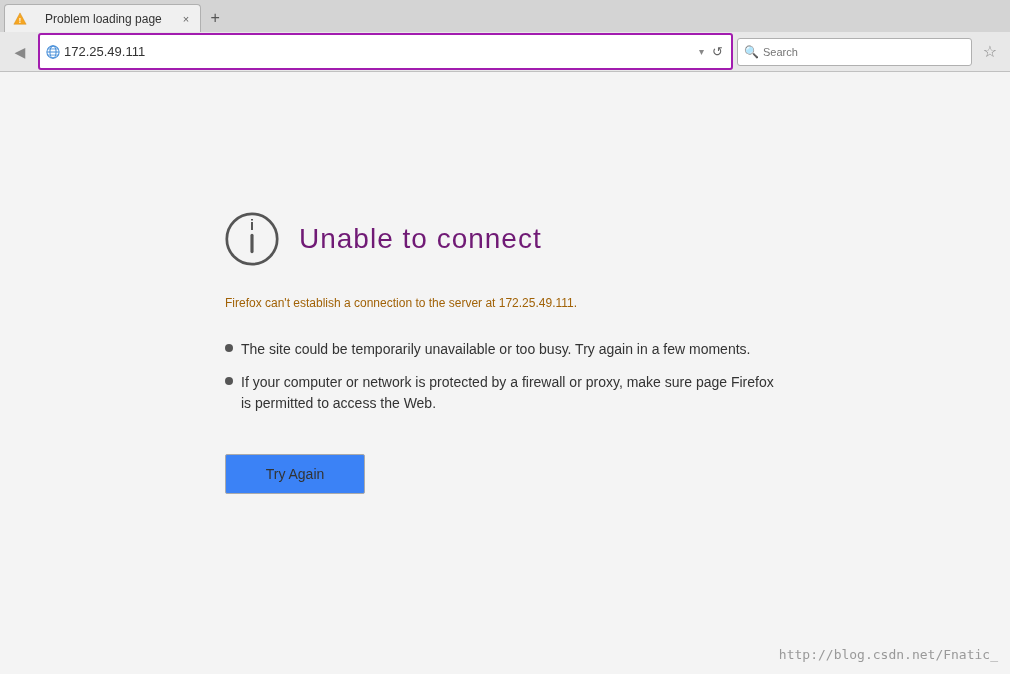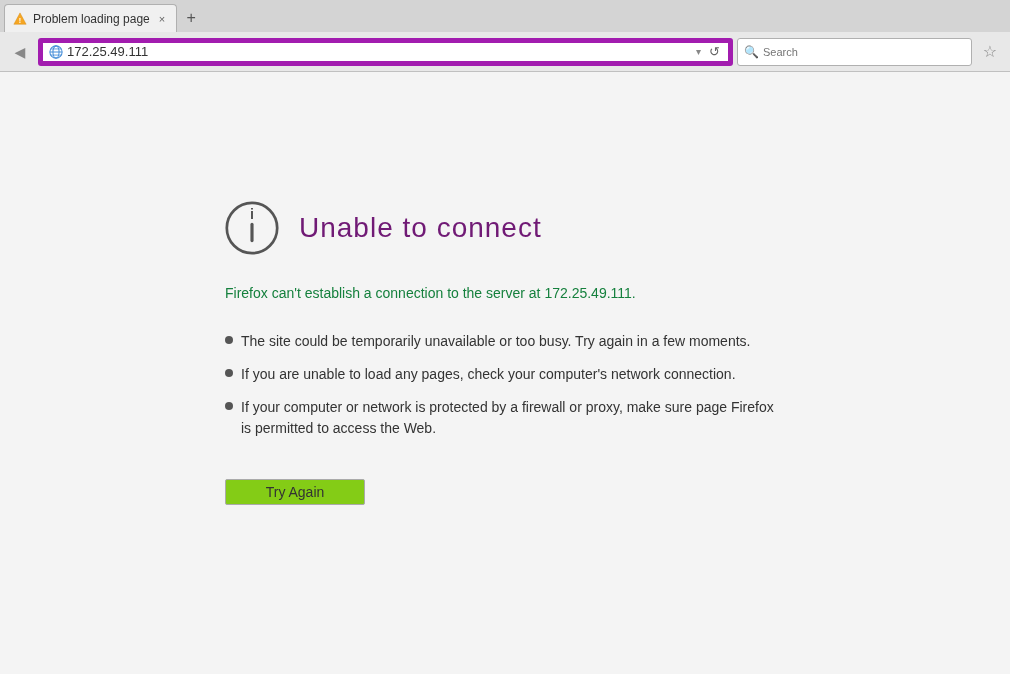--- a/index.html
+++ b/index.html
@@ -29,21 +29,21 @@
 
     .tab {
       display: flex;
       align-items: center;
       background: #f0f0f0;
       border: 1px solid #b0b0b0;
       border-bottom: none;
       border-radius: 4px 4px 0 0;
       height: 28px;
       padding: 7px 8px;
-      gap: 6px;
+      gap: 18px;
       max-width: 220px;
       min-width: 120px;
       cursor: pointer;
     }
 
     .tab-warning-icon {
       width: 14px;
       height: 14px;
       flex-shrink: 0;
     }
@@ -100,23 +100,23 @@
       font-size: 14px;
       background: none;
       border: none;
     }
 
     .address-bar-container {
       display: flex;
       align-items: center;
       flex: 1;
       background: white;
-      border: 5px solid #a21caf;
+      border: 2px solid #a21caf;
       border-radius: 3px;
-      height: 28px;
+      height: 37px;
       padding: 0 6px;
       gap: 4px;
     }
 
     .globe-icon {
       width: 14px;
       height: 14px;
       flex-shrink: 0;
     }
 
@@ -217,22 +217,22 @@
     }
 
     .error-title {
       font-size: 28px;
       font-weight: normal;
       color: #701a75;
       letter-spacing: 1px;
     }
 
     .error-description {
-      font-size: 14px;
-      color: #15803d;
+      font-size: 12px;
+      color: #a16207;
       margin-bottom: 16px;
       line-height: 1.5;
     }
 
     .error-list {
       list-style: none;
       margin-bottom: 28px;
       padding: 0;
     }
 
@@ -250,23 +250,23 @@
     .bullet {
       width: 8px;
       height: 8px;
       background: #555;
       border-radius: 50%;
       flex-shrink: 0;
       margin-top: 5px;
     }
 
     .try-again-btn {
-      background: #84cc16;
+      background: #3b82f6;
       border: 1px solid #aaa;
-      padding: 4px 24px;
+      padding: 11px 24px;
       font-size: 14px;
       color: #333;
       cursor: pointer;
       border-radius: 2px;
       min-width: 140px;
     }
 
     .watermark {
       position: absolute;
       bottom: 12px;
@@ -337,24 +337,21 @@
 
     <p class="error-description">Firefox can't establish a connection to the server at 172.25.49.111.</p>
 
     <ul class="error-list">
       <li>
         <span class="bullet"></span>
         <span>The site could be temporarily unavailable or too busy. Try again in a few moments.</span>
       </li>
       <li>
         <span class="bullet"></span>
-        <span>If you are unable to load any pages, check your computer's network connection.</span>
-      </li>
-      <li>
-        <span class="bullet"></span>
         <span>If your computer or network is protected by a firewall or proxy, make sure page Firefox is permitted to access the Web.</span>
       </li>
     </ul>
 
     <button class="try-again-btn">Try Again</button>
   </div>
 
+  <span class="watermark">http://blog.csdn.net/Fnatic_</span>
 </div>
 
 </body></html>

